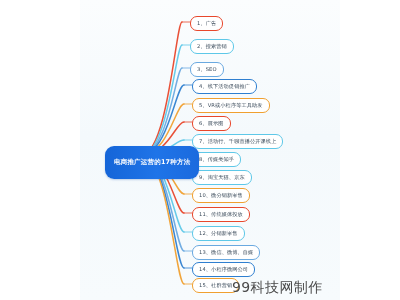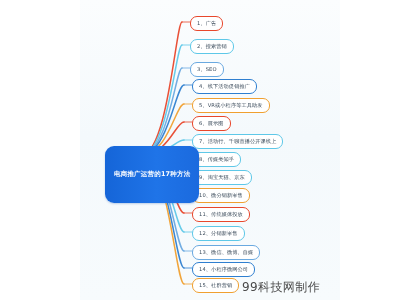--- a/index.html
+++ b/index.html
@@ -34,21 +34,21 @@
     position: absolute;
     left: 0; top: 0;
     width: 260px;
     height: 300px;
   }
   .root-node {
     position: absolute;
     left: 25px;
     top: 146px;
     height: 33px;
-    padding: 12px 9px;
+    padding: 0 9px;
     display: flex;
     align-items: center;
     justify-content: center;
     border-radius: 9px;
     background: linear-gradient(90deg, #1565d8 0%, #1f74e8 55%, #1b6ade 100%);
     color: #ffffff;
     font-size: 6.5px;
     font-weight: bold;
     letter-spacing: 0.2px;
     white-space: nowrap;
@@ -65,23 +65,23 @@
     background: #ffffff;
     font-size: 5.2px;
     color: #3a4a5a;
     white-space: nowrap;
     border: 0.8px solid #9fd4ea;
     z-index: 4;
     letter-spacing: 0.1px;
   }
   .watermark {
     position: absolute;
-    left: 242px;
+    left: 232px;
     top: 279px;
-    font-size: 12px;
+    font-size: 14px;
     color: #4a4a4a;
     letter-spacing: 0.4px;
     white-space: nowrap;
     z-index: 6;
   }
 </style>
 </head>
 <body>
 
 <div id="app">

